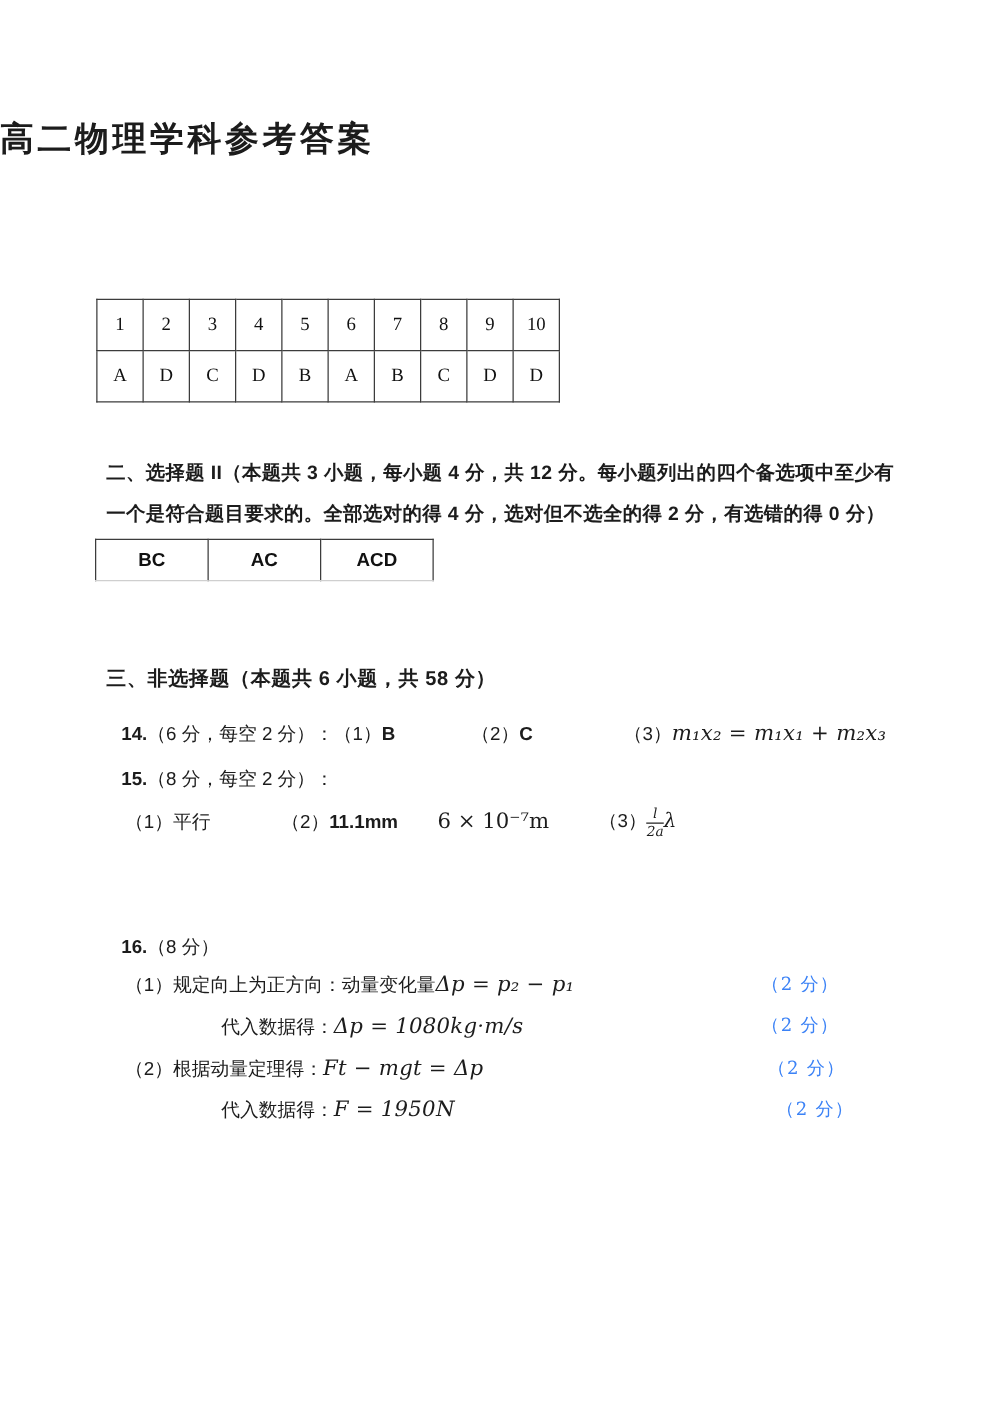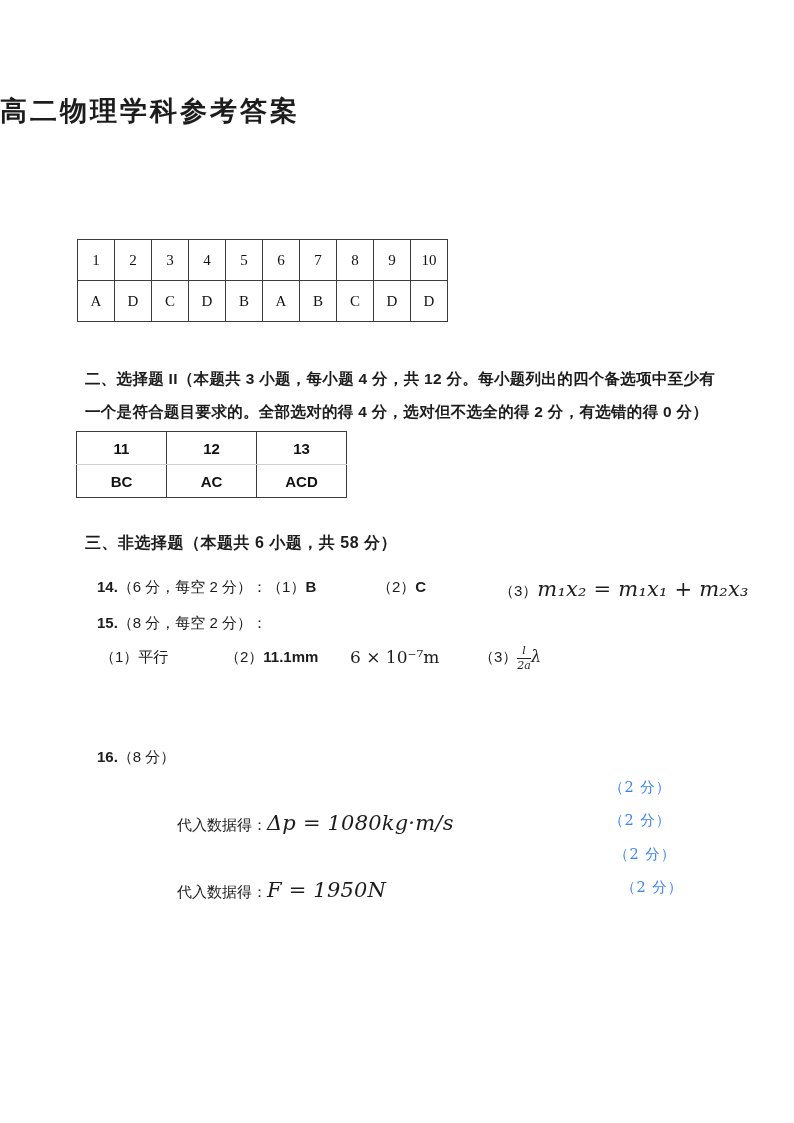--- a/index.html
+++ b/index.html
@@ -43,21 +43,21 @@
     width:87px;height:30px;
     text-align:center;vertical-align:middle;
     font-size:15px;font-weight:700;color:#111;
   }
   .t2 tr:first-child td{border-bottom:1px solid #cfcfcf;}
   .line{position:absolute;margin:12px;font-size:15px;white-space:nowrap;}
   .qnum{font-weight:700;}
   .ans{font-weight:700;}
   .math{
     font-family:"DejaVu Serif",serif;
-    font-style:italic;font-size:21px;letter-spacing:0.2px;
+    font-style:italic;font-size:17px;letter-spacing:0.2px;
   }
   .serifreg{font-family:"DejaVu Serif",serif;font-size:17px;}
   .score{
     font-family:"DejaVu Serif",serif;
     font-size:14.5px;letter-spacing:1px;color:#3b82f6;
   }
   .frac{
     display:inline-block;vertical-align:-7px;text-align:center;
     font-family:"DejaVu Serif",serif;font-style:italic;
     font-size:11px;line-height:1.05;
@@ -100,25 +100,20 @@
       <td>D</td>
       <td>D</td>
     </tr>
   </tbody>
     </table>
 
   <p class="para sec2">二、选择题 II（本题共 3 小题，每小题 4 分，共 12 分。每小题列出的四个备选项中至少有一个是符合题目要求的。全部选对的得 4 分，选对但不选全的得 2 分，有选错的得 0 分）</p>
 
   <table class="t2">
     <tbody>
-        <tr>
-      <td>11</td>
-      <td>12</td>
-      <td>13</td>
-    </tr>
     <tr>
       <td>BC</td>
       <td>AC</td>
       <td>ACD</td>
     </tr>
   </tbody>
     </table>
 
   <p class="sec3">三、非选择题（本题共 6 小题，共 58 分）</p>
 
@@ -145,27 +140,33 @@
     <span>6 × 10⁻⁷m</span>
   </div>
   <div class="line" style="left:467px;top:633px;">
     <span>（3）</span><span class="frac"><span class="num">l</span><span class="den">2a</span></span><span class="coef">λ</span>
   </div>
 
   <div class="line" style="left:85px;top:736px;">
     <span class="qnum">16.</span><span>（8 分）</span>
   </div>
 
+  <div class="line" style="left:88px;top:766px;">
+    <span>（1）规定向上为正方向：动量变化量</span><span class="math">Δp = p₂ − p₁</span>
+  </div>
   <div class="line score" style="left:597px;top:766px;">（2 分）</div>
 
   <div class="line" style="left:165px;top:799px;">
     <span>代入数据得：</span><span class="math">Δp = 1080kg·m/s</span>
   </div>
   <div class="line score" style="left:597px;top:799px;">（2 分）</div>
 
+  <div class="line" style="left:88px;top:833px;">
+    <span>（2）根据动量定理得：</span><span class="math">Ft − mgt = Δp</span>
+  </div>
   <div class="line score" style="left:602px;top:833px;">（2 分）</div>
 
   <div class="line" style="left:165px;top:866px;">
     <span>代入数据得：</span><span class="math">F = 1950N</span>
   </div>
   <div class="line score" style="left:609px;top:866px;">（2 分）</div>
 
 </div>
 
 </body></html>

